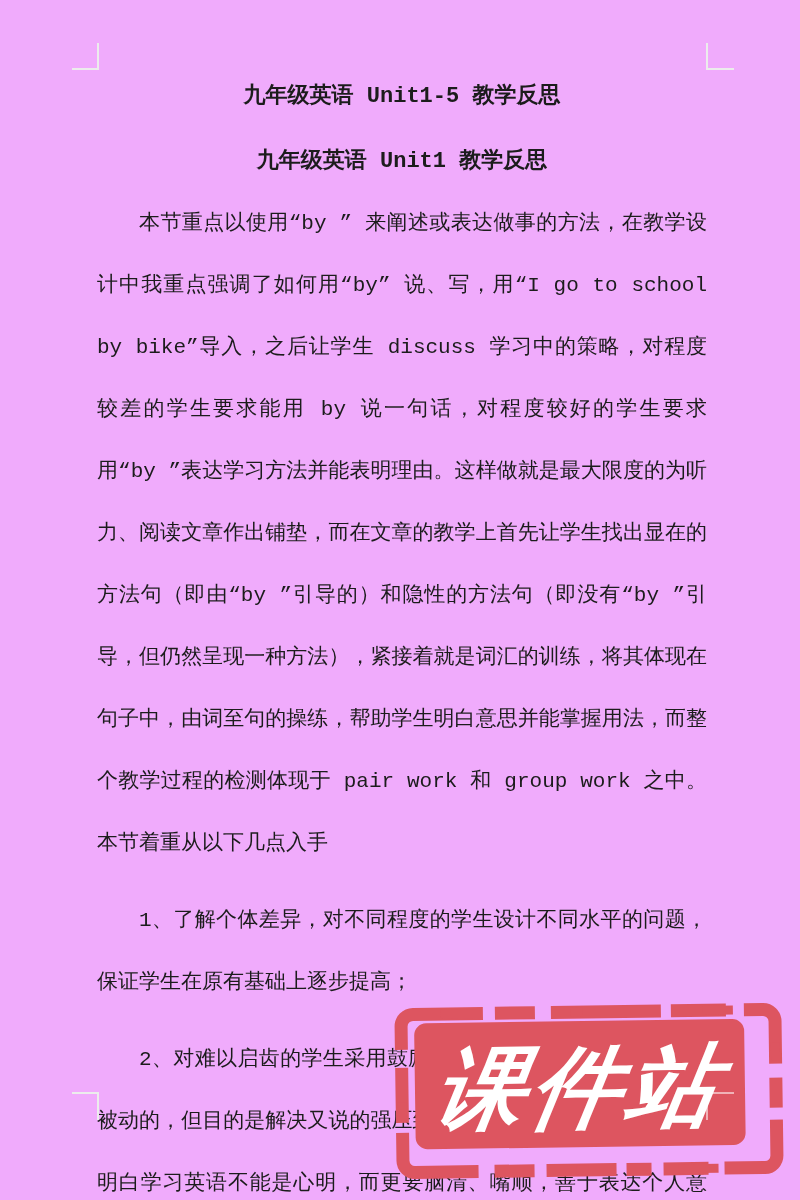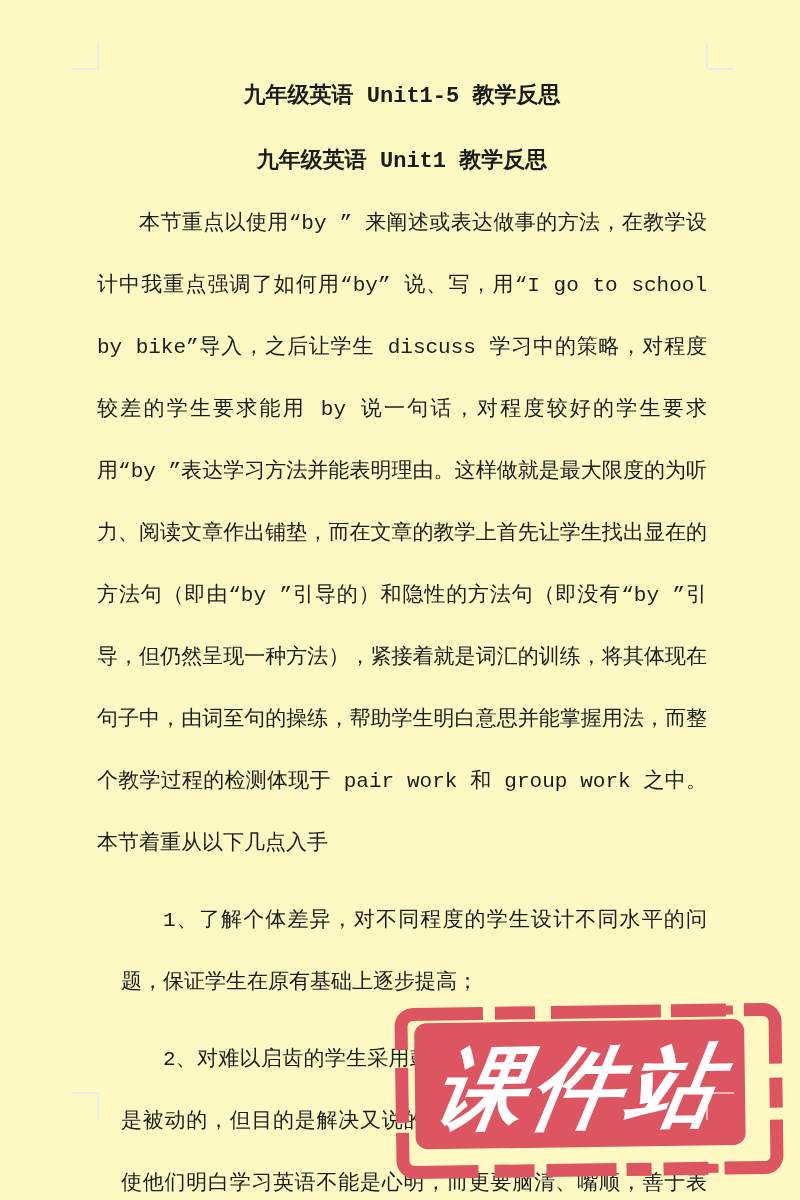--- a/index.html
+++ b/index.html
@@ -4,21 +4,21 @@
 <style>
   html, body {
     margin: 0;
     padding: 0;
     background: #ffffff;
   }
   .page {
     position: relative;
     width: 800px;
     height: 1200px;
-    background: #fef9c3;
+    background: #f0abfc;
     overflow: hidden;
     font-family: "Liberation Mono", "DejaVu Sans Mono", monospace;
     color: #1c1c1c;
   }
   
   .mark {
     position: absolute;
     background: #ececec;
     z-index: 2;
   }
@@ -47,21 +47,21 @@
     font-family: Liberation Mono, monospace;
   }
   .para {
     font-size: 21px;
     line-height: 62px;
     text-align: justify;
     text-justify: inter-character;
     text-indent: 2em;
     margin: 16px 0 0 0;
   }
-  .para.item { margin-top: 15px; margin-left: 24px; }
+  .para.item { margin-top: 15px; }
 
   
   .stamp {
     position: absolute;
     left: 393px;
     top: 1003px;
     width: 392px;
     height: 176px;
     z-index: 3;
     transform: rotate(-0.8deg);

